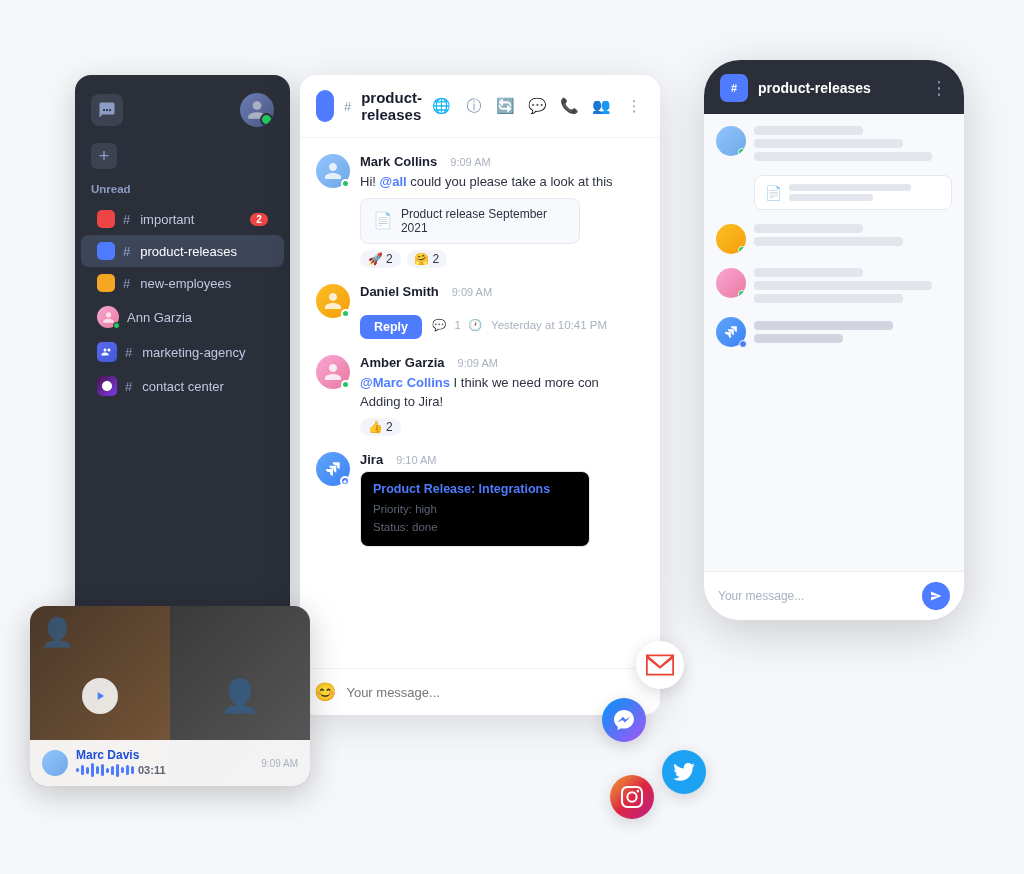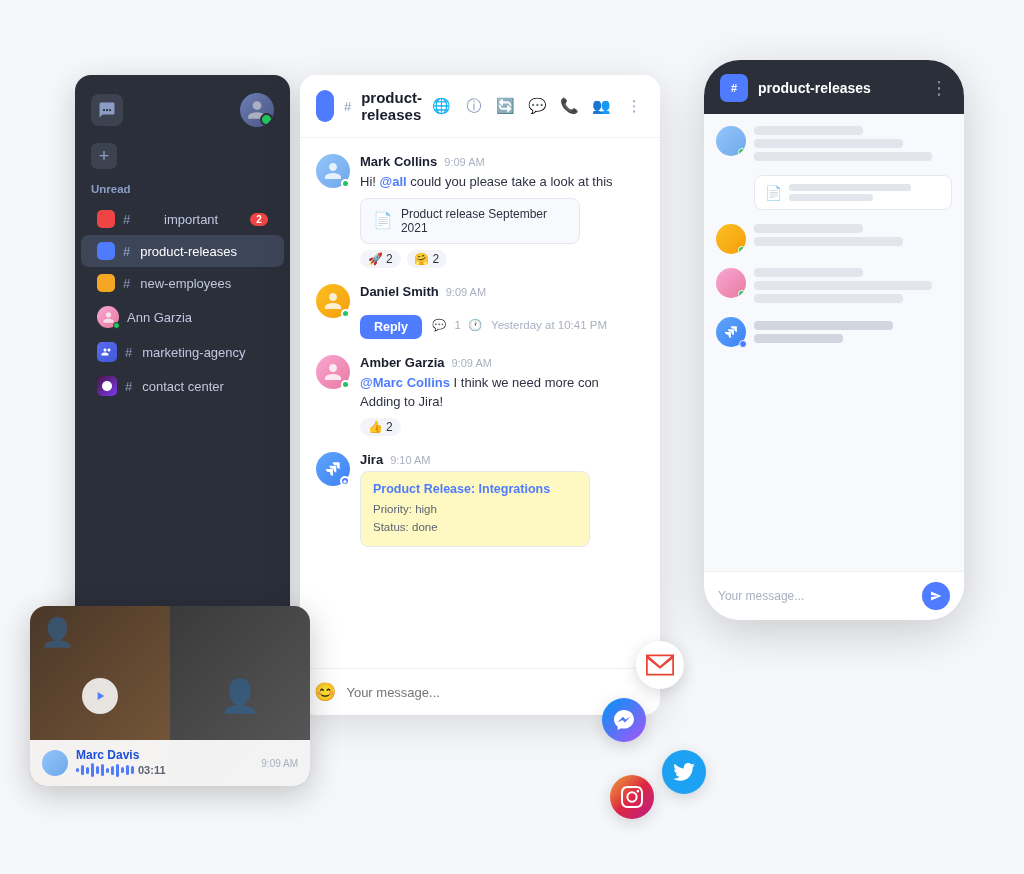--- a/index.html
+++ b/index.html
@@ -244,21 +244,21 @@
       width: 9px;
       height: 9px;
       background: #22c55e;
       border-radius: 50%;
       border: 2px solid #fff;
     }
     .msg-content { flex: 1; min-width: 0; }
     .msg-header {
       display: flex;
       align-items: baseline;
-      gap: 7px;
+      gap: 13px;
       margin-bottom: 4px;
     }
     .msg-name {
       font-size: 13px;
       font-weight: 700;
       color: #1a1d2e;
     }
     .msg-time {
       font-size: 11px;
       color: #aab0c0;
@@ -321,21 +321,21 @@
     }
     .reply-meta {
       display: flex;
       align-items: center;
       gap: 8px;
       margin-top: 5px;
       font-size: 11.5px;
       color: #aab0c0;
     }
     .jira-card {
-      background: #fef9c3;
+      background: #000000;
       border: 1px solid #e5e8f0;
       border-radius: 8px;
       padding: 10px 12px;
       margin-top: 0;
       max-width: 230px;
     }
     .jira-link {
       font-size: 12.5px;
       font-weight: 700;
       color: #4f7cff;
@@ -717,21 +717,21 @@
       </div>
     </div>
 
     <div class="add-btn">+</div>
 
     <div class="section-label">Unread</div>
 
     <div class="sidebar-item">
       <div style="width:18px;height:18px;background:#ef4444;border-radius:5px;flex-shrink:0;"></div>
       <span class="hash-sym">#</span>
-      <span style="flex:1;text-align:center;">important</span>
+      <span style="flex:1;">important</span>
       <span class="badge">2</span>
     </div>
 
 
     <div class="sidebar-item active">
       <div class="channel-icon-blue"></div>
       <span class="hash-sym" style="color:#9aabcc">#</span>
       <span>product-releases</span>
     </div>
 

